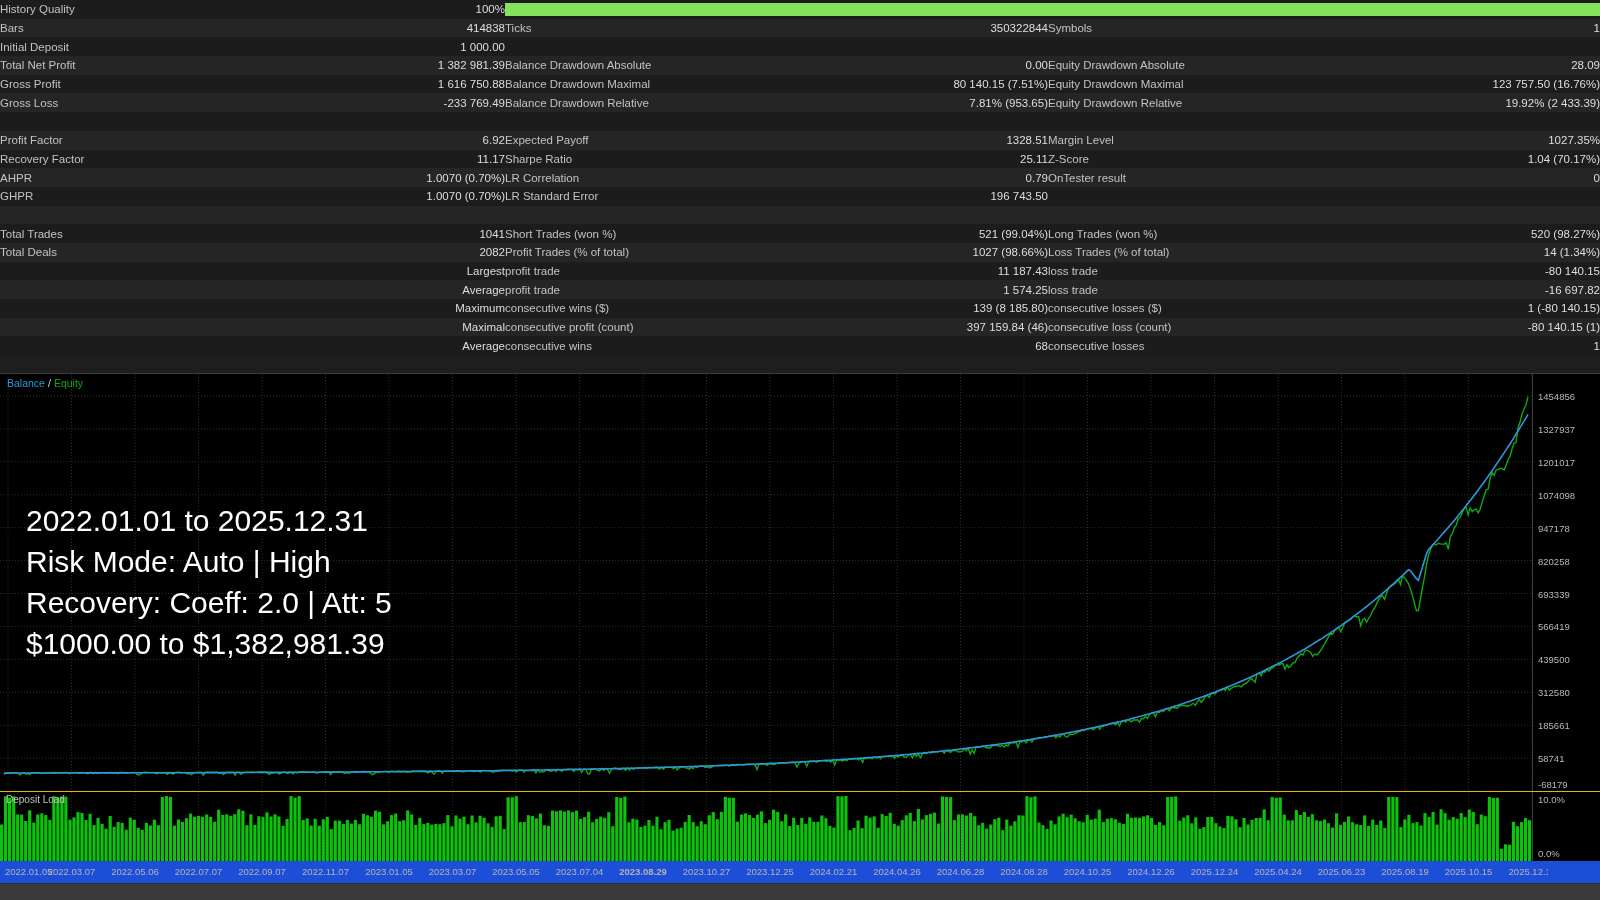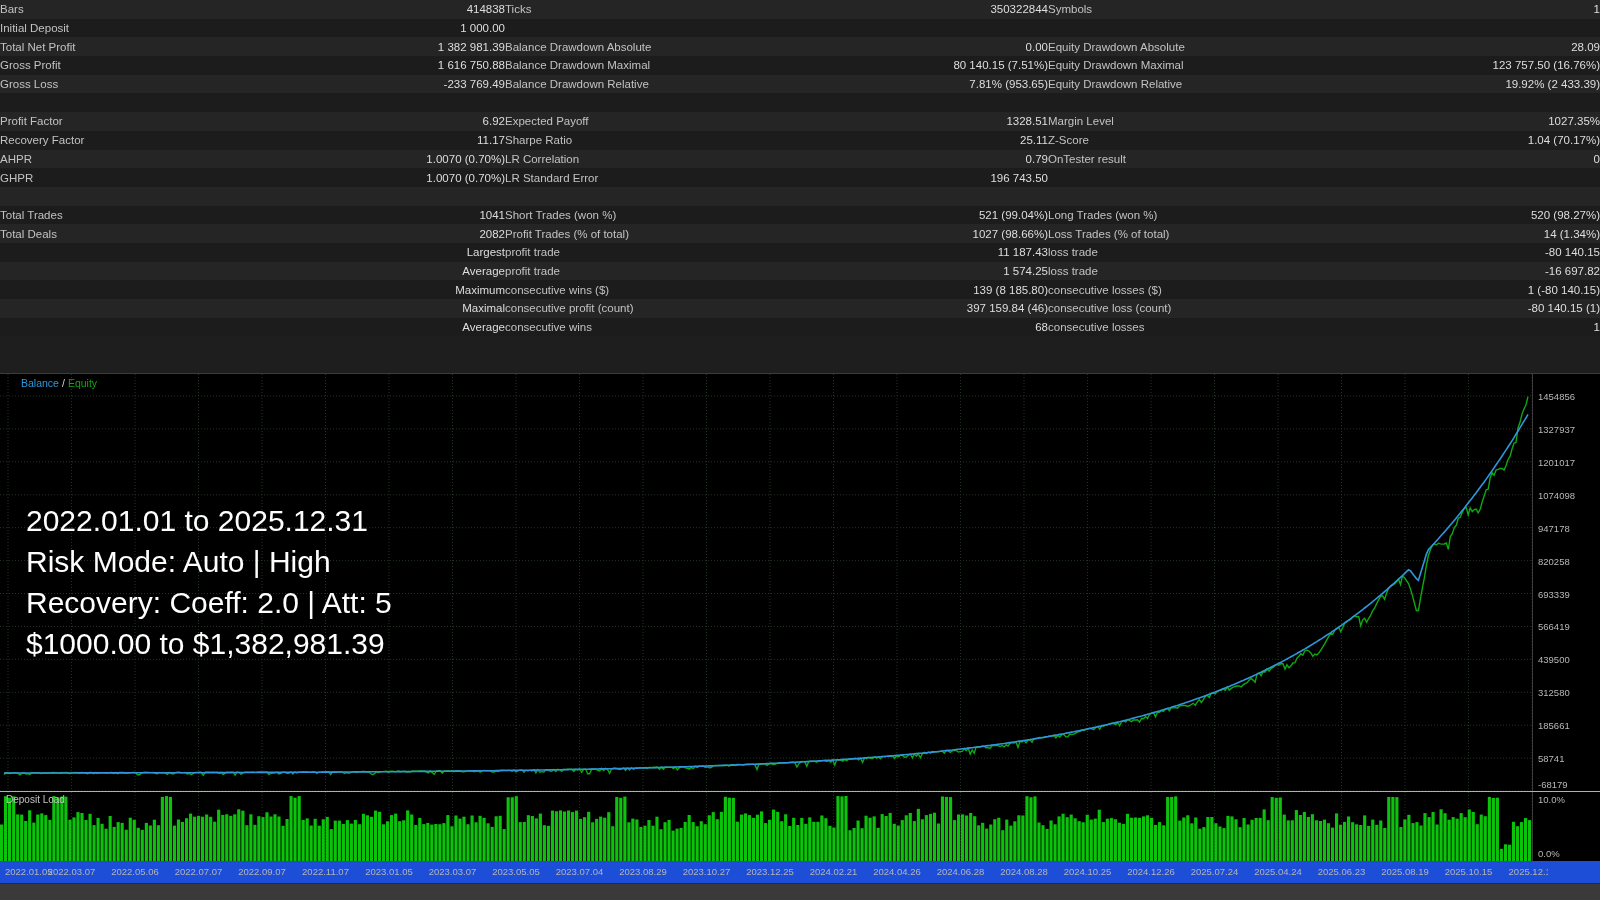--- a/index.html
+++ b/index.html
@@ -22,21 +22,21 @@
   td.v3{padding-right:8px;}
   td.progress-cell{padding-left:40px;padding-right:8px;}
   .progress-bar{height:13px;width:100%;}
 
   
   .chart-area{position:absolute;top:373px;left:0;width:1600px;height:418px;background:#000;border-top:1px solid #3c3c3c;}
   .plot-svg{position:absolute;left:0;top:0;width:1532px;height:418px;display:block;}
   .plot-svg line.grid{stroke:#243424;stroke-width:1;stroke-dasharray:1 2;}
   .ygutter{position:absolute;left:1532px;top:0;width:68px;height:418px;border-left:1px solid #3c3c3c;background:#000;}
   .ylab{position:absolute;left:5px;transform:translateY(-50%);font-size:9.5px;color:#b8b8b8;white-space:nowrap;}
-  .legend{position:absolute;left:21px;top:3px;font-size:10.5px;}
+  .legend{position:absolute;left:7px;top:3px;font-size:10.5px;}
   .lg-sep{color:#d8d8d8;margin:0 3px;}
   .overlay{position:absolute;left:26px;top:126px;color:#ffffff;font-size:30px;line-height:41px;}
 
   
   .deposit-area{position:absolute;top:791px;left:0;width:1600px;height:70px;background:#000;border-top:1px solid #eab308;}
   .dplot-svg{position:absolute;left:0;top:0;width:1532px;height:70px;display:block;}
   .dplot-svg line.grid{stroke:#1d2c1d;stroke-width:1;stroke-dasharray:1 2;}
   .dl-label{position:absolute;left:6px;top:2px;font-size:10px;color:#c2c2c2;}
   .dgutter{position:absolute;left:1532px;top:0;width:68px;height:70px;border-left:1px solid #3c3c3c;background:#000;padding-left:12px;}
   .dmax{position:absolute;top:2px;left:5px;font-size:9.5px;color:#b8b8b8;}
@@ -57,20 +57,27 @@
   <table class="stats">
     <colgroup>
       <col style="width:300px">
         <col style="width:205px">
       <col style="width:340px">
         <col style="width:203px">
       <col style="width:342px">
         <col style="width:210px">
     </colgroup>
     <tbody>
+        <tr class="even">
+          <td class="lbl l1">History Quality</td>
+          <td class="val v1">100%</td>
+          <td class="progress-cell" colspan="4">
+            <div class="progress-bar" style="background: rgb(132, 226, 92);"></div>
+          </td>
+        </tr>
         <tr class="odd">
           <td class="lbl l1">Bars</td>
           <td class="val v1">414838</td>
           <td class="lbl l2">Ticks</td>
           <td class="val v2">350322844</td>
           <td class="lbl l3">Symbols</td>
           <td class="val v3">1</td>
         </tr>
         <tr class="even">
           <td class="lbl l1">Initial Deposit</td>
@@ -691,30 +698,30 @@
         <div class="xlab" style="left: 5px; transform: none;">2022.01.05</div>
         <div class="xlab" style="left: 71.5px;">2022.03.07</div>
         <div class="xlab" style="left: 135px;">2022.05.06</div>
         <div class="xlab" style="left: 198.5px;">2022.07.07</div>
         <div class="xlab" style="left: 262px;">2022.09.07</div>
         <div class="xlab" style="left: 325.5px;">2022.11.07</div>
         <div class="xlab" style="left: 389px;">2023.01.05</div>
         <div class="xlab" style="left: 452.5px; text-align: center;">2023.03.07</div>
         <div class="xlab" style="left: 516px;">2023.05.05</div>
         <div class="xlab" style="left: 579.5px;">2023.07.04</div>
-        <div class="xlab" style="left: 643px;">2023.08.29</div>
+        <div class="xlab" style="left: 643px; font-weight: bold;">2023.08.29</div>
         <div class="xlab" style="left: 706.5px;">2023.10.27</div>
         <div class="xlab" style="left: 770px;">2023.12.25</div>
         <div class="xlab" style="left: 833.5px;">2024.02.21</div>
         <div class="xlab" style="left: 897px;">2024.04.26</div>
         <div class="xlab" style="left: 960.5px;">2024.06.28</div>
         <div class="xlab" style="left: 1024px;">2024.08.28</div>
         <div class="xlab" style="left: 1087.5px;">2024.10.25</div>
         <div class="xlab" style="left: 1151px;">2024.12.26</div>
-        <div class="xlab" style="left: 1214.5px;">2025.07.24</div>
+        <div class="xlab" style="left: 1214.5px;">2025.12.24</div>
         <div class="xlab" style="left: 1278px;">2025.04.24</div>
         <div class="xlab" style="left: 1341.5px;">2025.06.23</div>
         <div class="xlab" style="left: 1405px;">2025.08.19</div>
         <div class="xlab" style="left: 1468.5px;">2025.10.15</div>
         <div class="xlab" style="left: 1532px;">2025.12.11</div>
       </div>
   </div>
 
   <div class="bottom-strip"></div>
 

